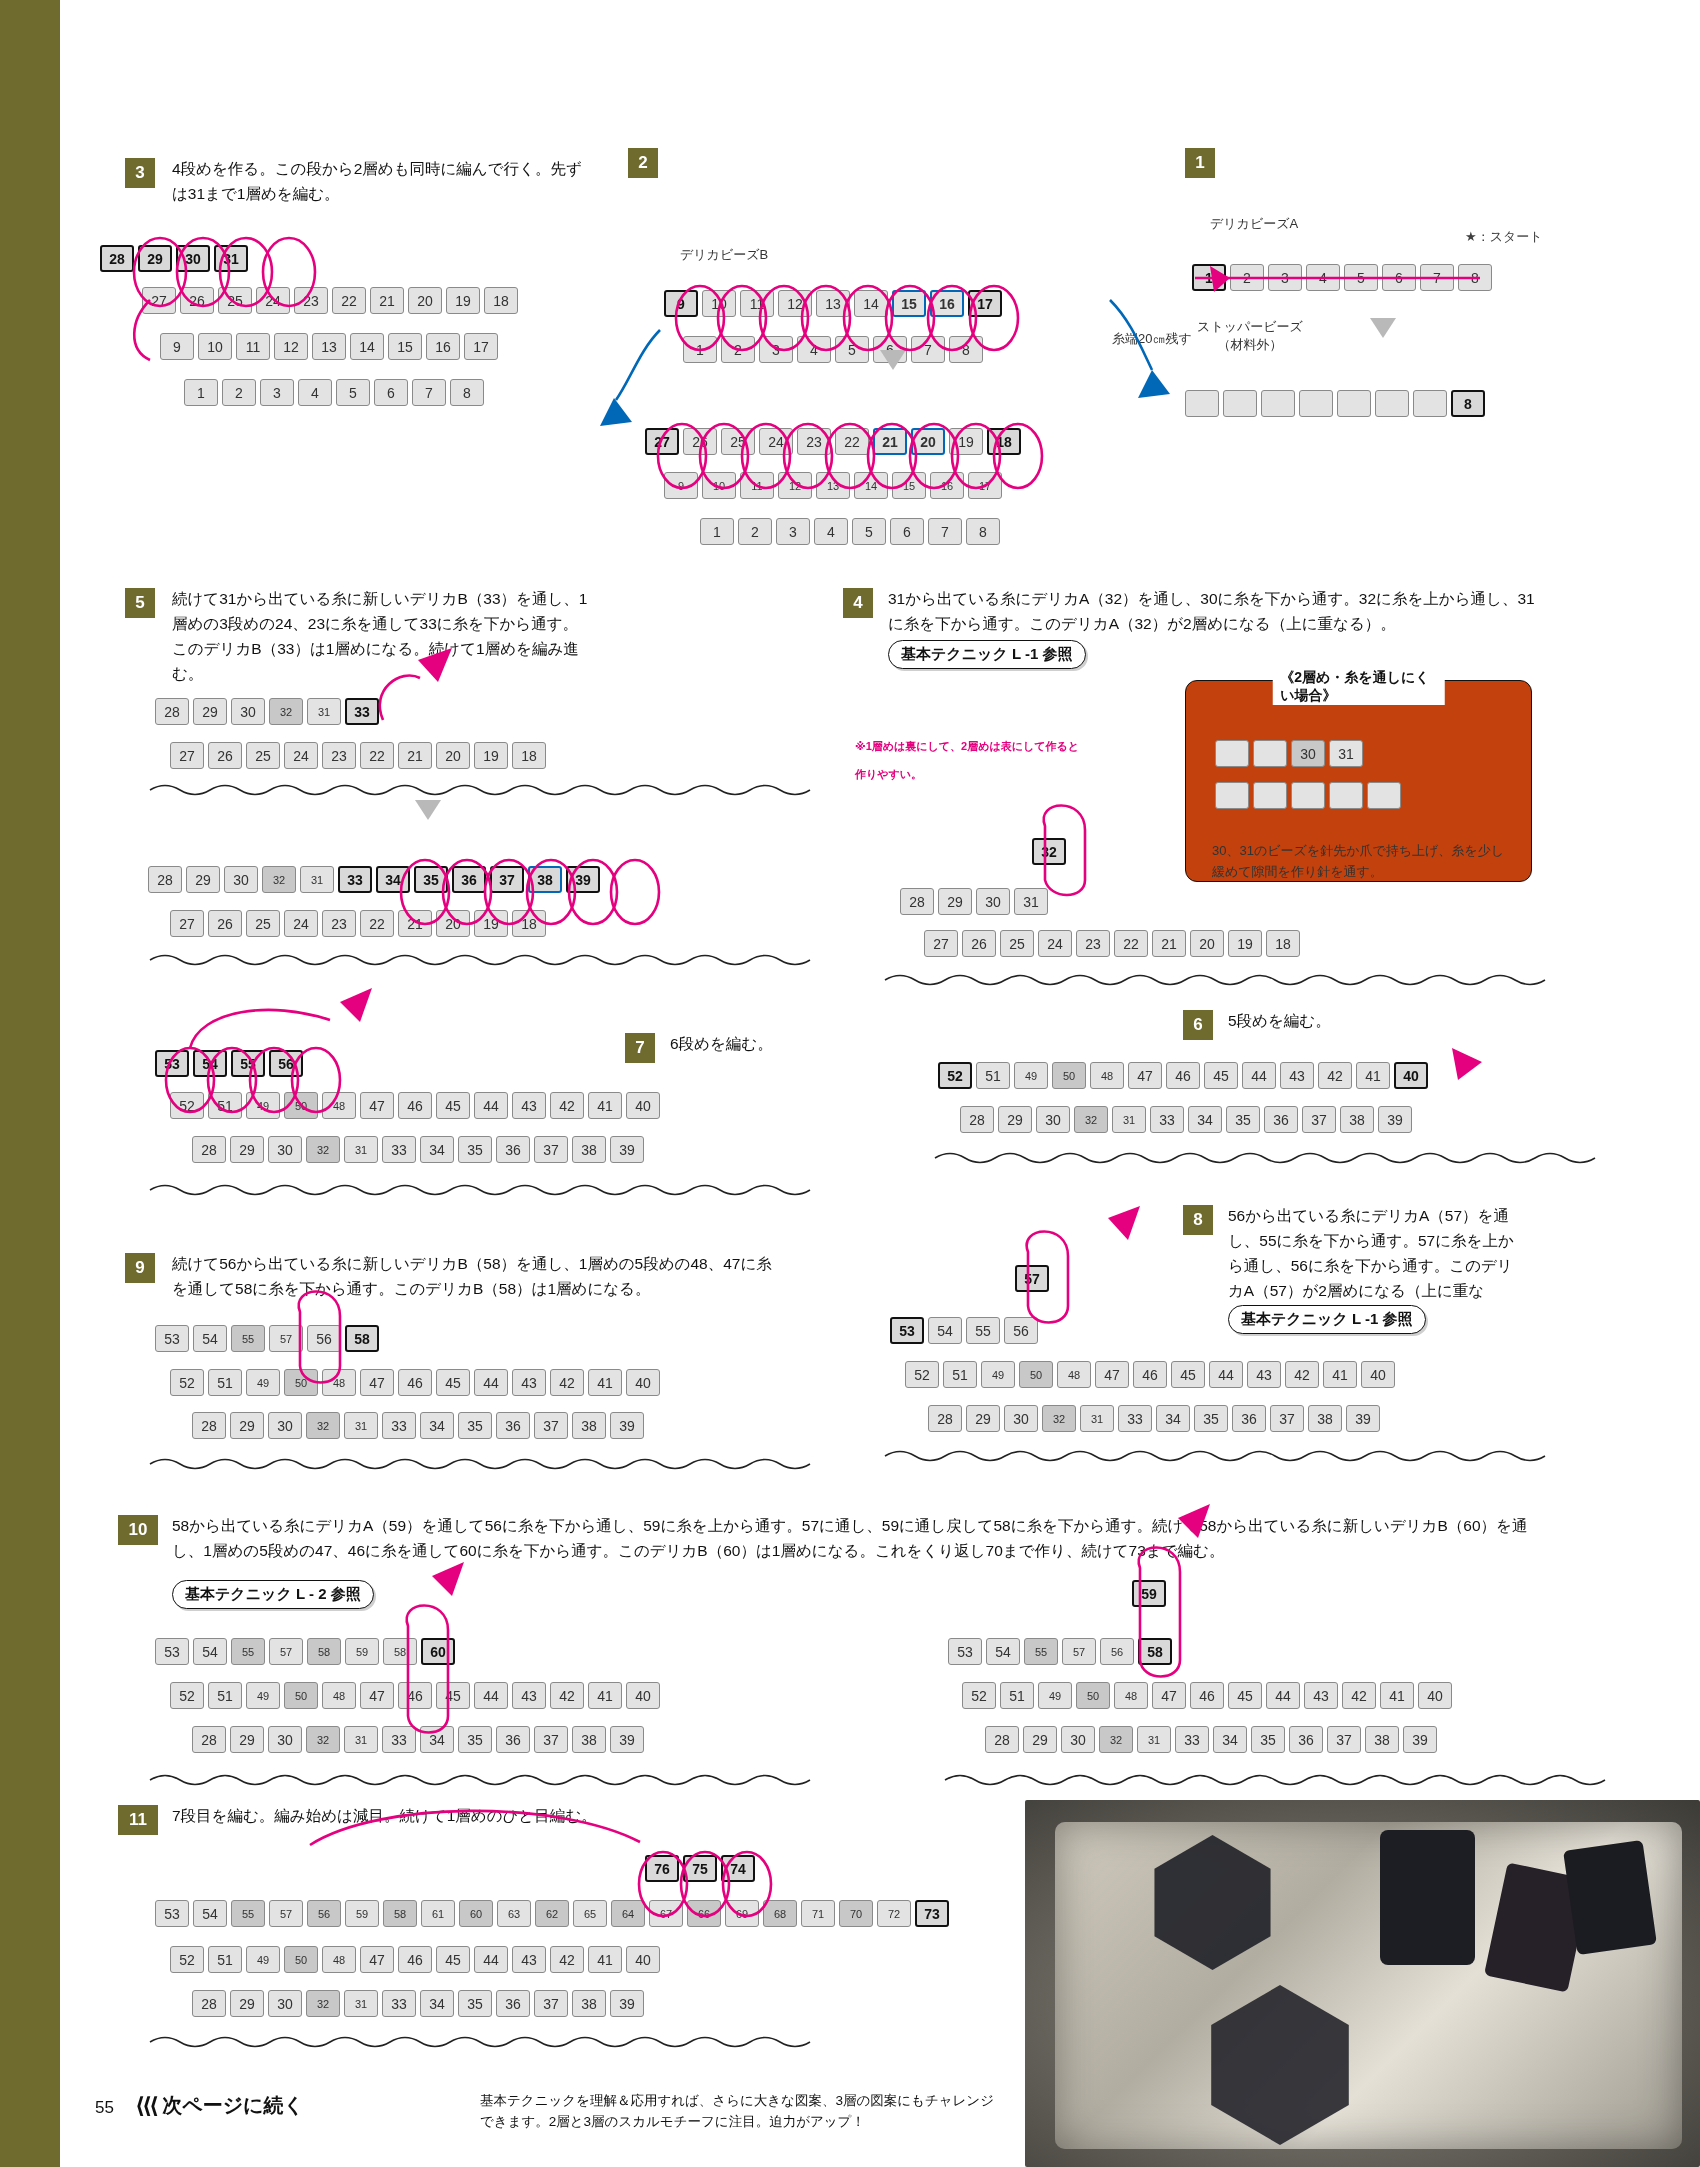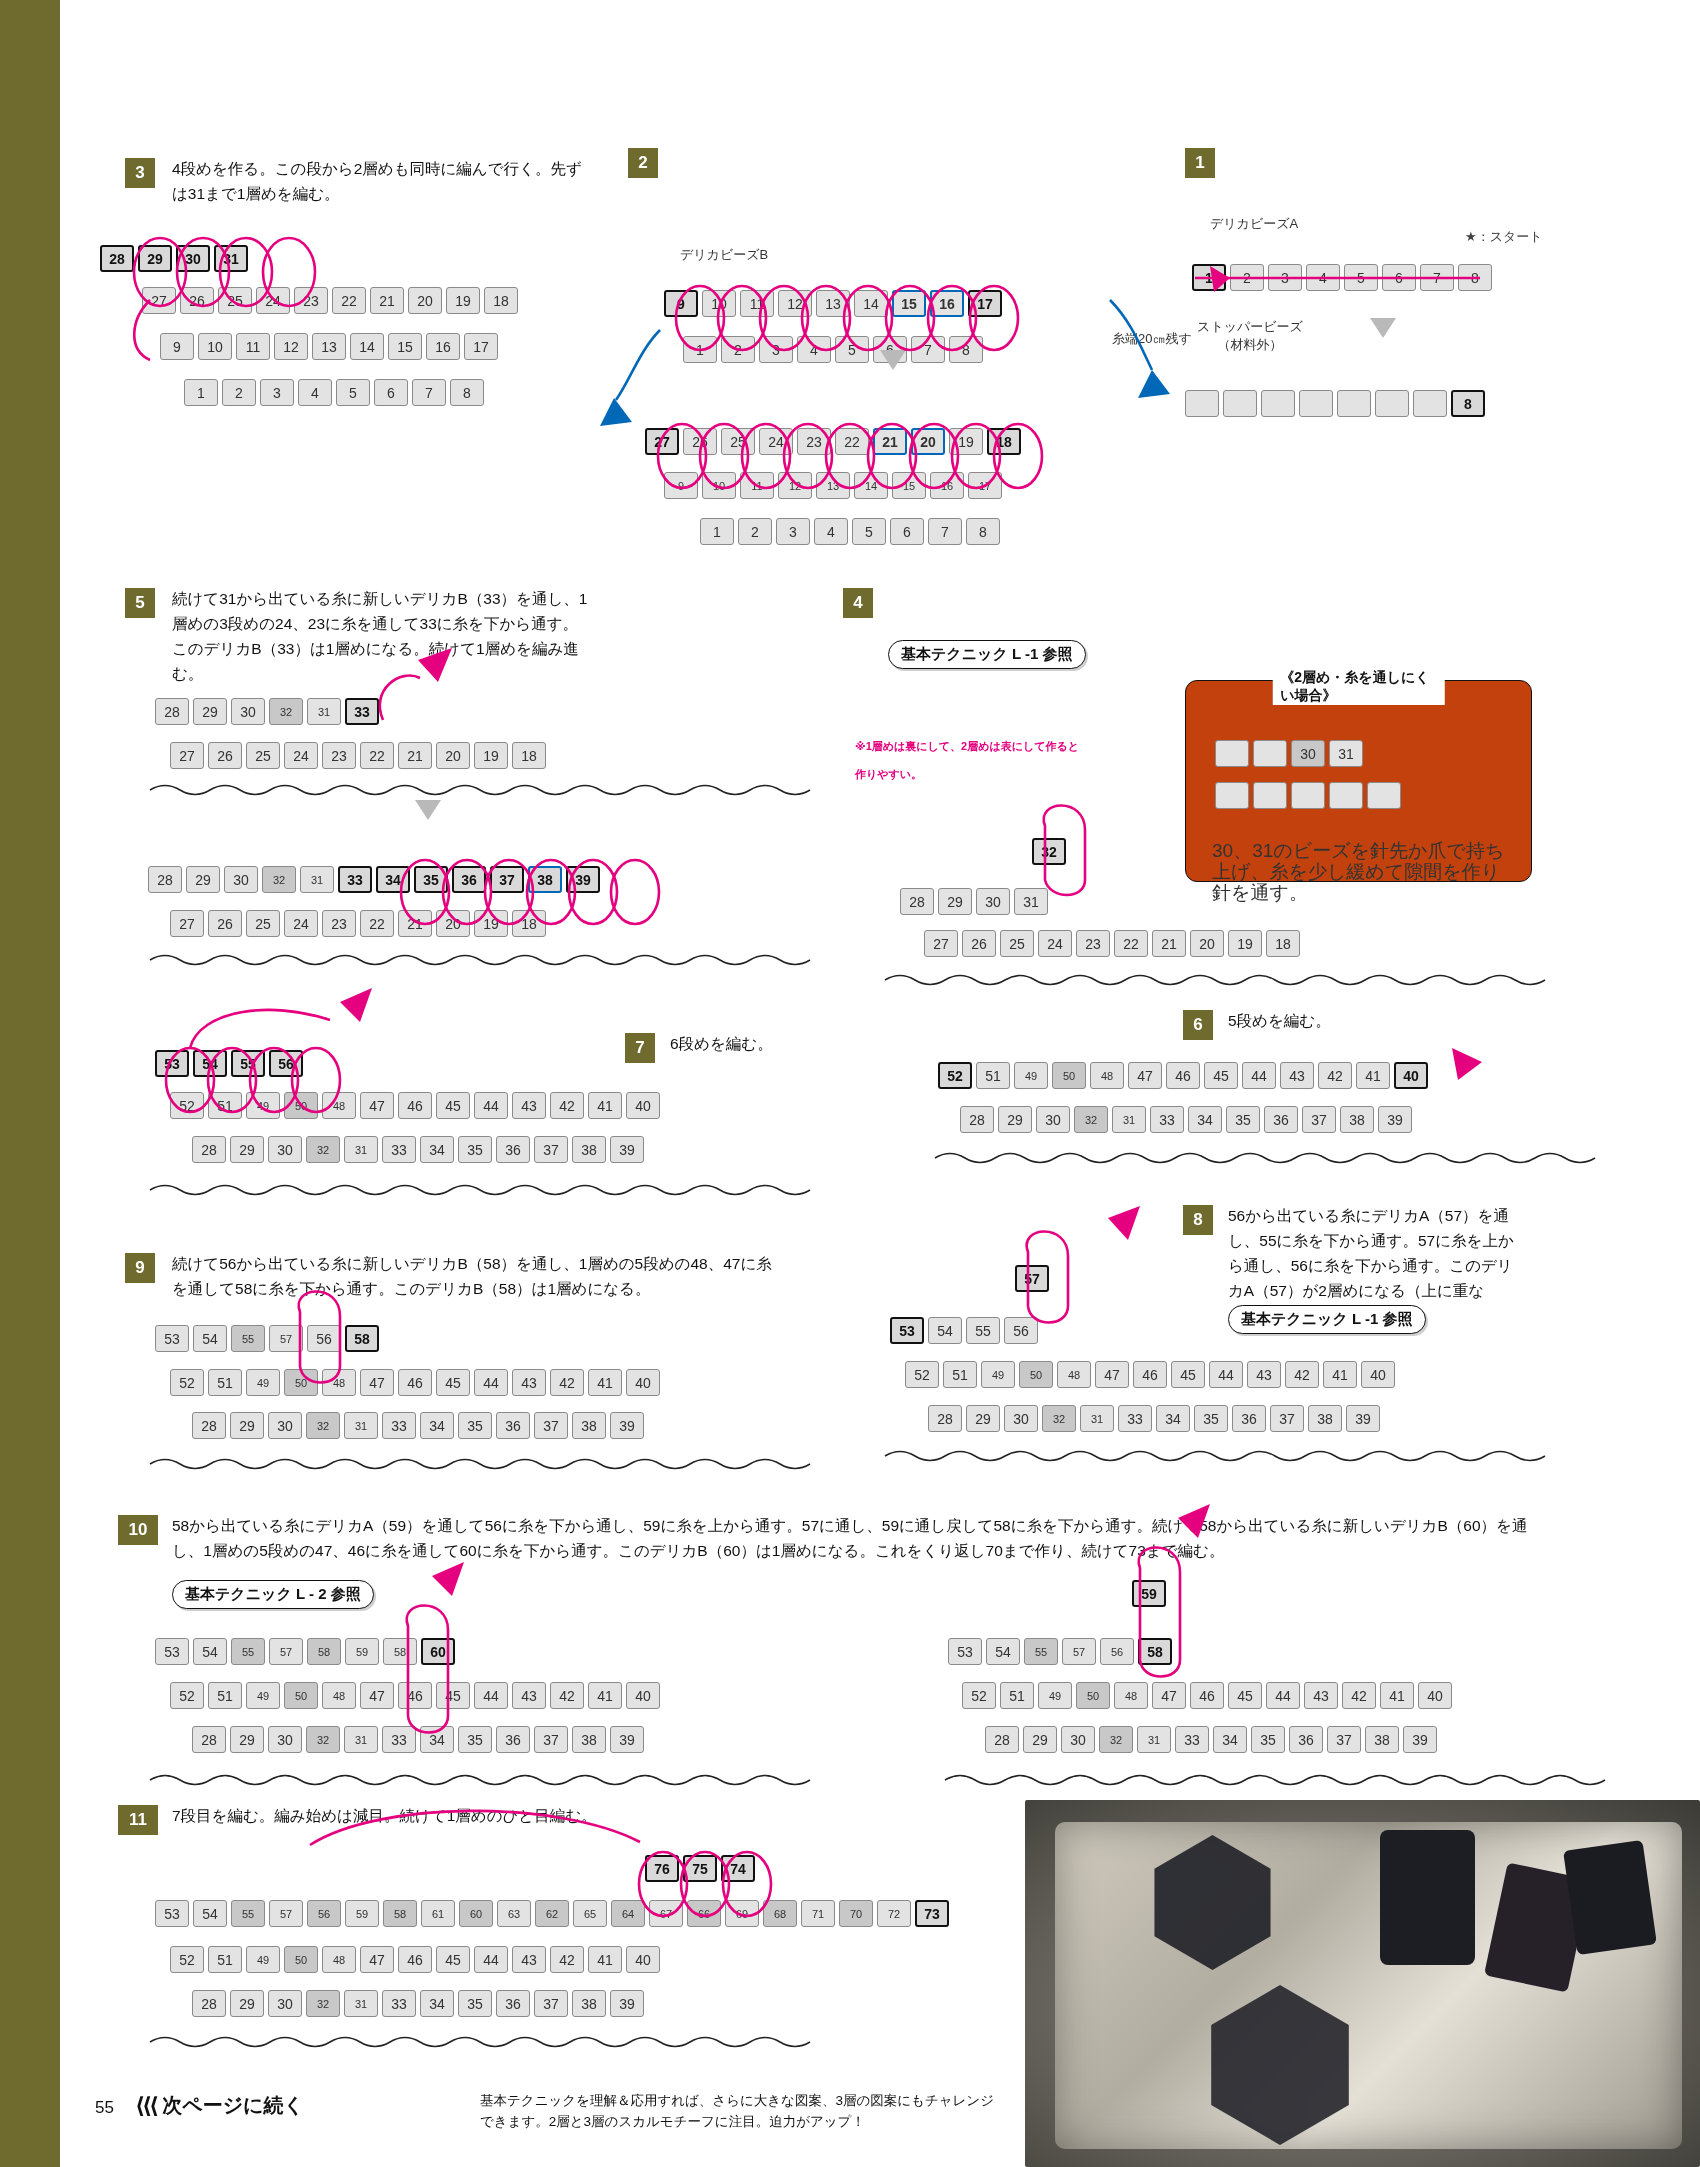--- a/index.html
+++ b/index.html
@@ -39,21 +39,21 @@
   .bead.grayfill{background:#c8c8c8;}
   .bead.empty{color:transparent;}
   .arrow-dn{position:absolute;width:0;height:0;border-left:13px solid transparent;border-right:13px solid transparent;border-top:20px solid #b9b9b9;}
   .tech-badge{
     position:absolute;border:1.6px solid #111;border-radius:16px;background:#fff;
     padding:4px 12px;font-size:15px;font-weight:bold;display:flex;align-items:center;gap:5px;
     box-shadow:2px 2px 0 #cfcfcf;
   }
   .boxnote{position:absolute;border:1.4px solid #111;border-radius:12px;background:#c2410c;}
   .boxnote .cap{position:absolute;top:-12px;left:50%;transform:translateX(-50%);background:#fff;padding:0 8px;font-size:14px;font-weight:bold;}
-  .caption{position:absolute;font-size:19px;color:#333;}
+  .caption{position:absolute;font-size:13px;color:#333;}
   .label{position:absolute;font-size:13px;color:#333;}
   .photo{position:absolute;border:0;}
   .footer-page{position:absolute;font-size:17px;color:#111;}
   .footer-next{position:absolute;font-size:20px;font-weight:bold;color:#111;display:flex;align-items:center;gap:6px;}
   .footer-next .chev{color:#111;letter-spacing:-3px;font-size:22px;}
   .footer-text{position:absolute;font-size:13.5px;line-height:21px;color:#111;}
   svg{position:absolute;left:0;top:0;overflow:visible;}
   .ovl{position:absolute;left:0;top:0;width:1700px;height:2167px;pointer-events:none;}
 </style>
 </head>
@@ -188,20 +188,21 @@
       <div class="bead">2</div>
       <div class="bead">3</div>
       <div class="bead">4</div>
       <div class="bead">5</div>
       <div class="bead">6</div>
       <div class="bead">7</div>
       <div class="bead">8</div>
     </div>
 
   <div class="step-num" style="left:843px;top:588px;">4</div>
+  <div class="txt" style="left:888px;top:586px;width:660px;">31から出ている糸にデリカA（32）を通し、30に糸を下から通す。32に糸を上から通し、31に糸を下から通す。このデリカA（32）が2層めになる（上に重なる）。</div>
   <div class="tech-badge" style="left:888px;top:640px;">
     <span>基本テクニック L -1 参照</span>
   </div>
   <div class="txt pink" style="left:855px;top:732px;width:230px;line-height:28px;font-size:11px;">※1層めは裏にして、2層めは表にして作ると作りやすい。</div>
 
   <div class="boxnote" style="left:1185px;top:680px;width:345px;height:200px;">
     <div class="cap">《2層め・糸を通しにくい場合》</div>
   </div>
   <div class="row" id="s4-inset-top" style="left:1215px;top:740px;">
       <div class="bead empty"></div>

